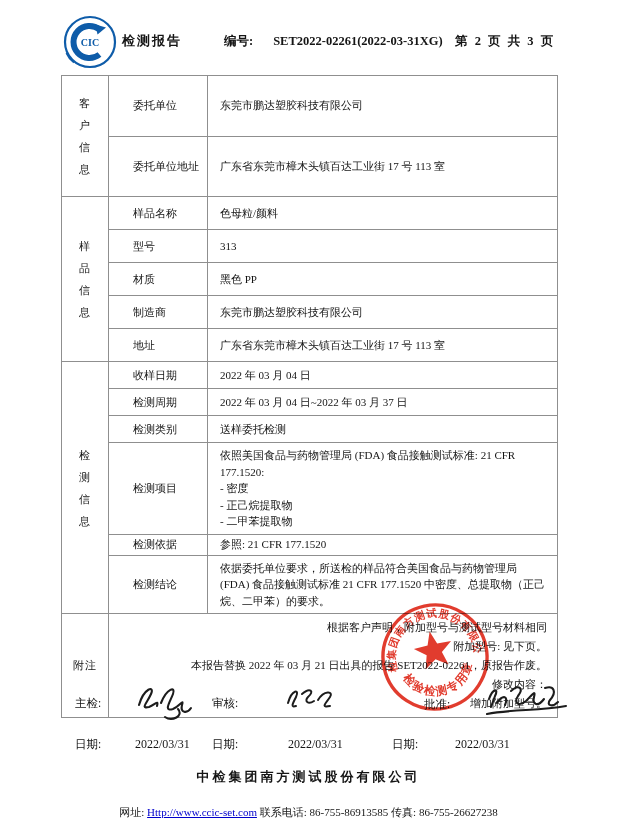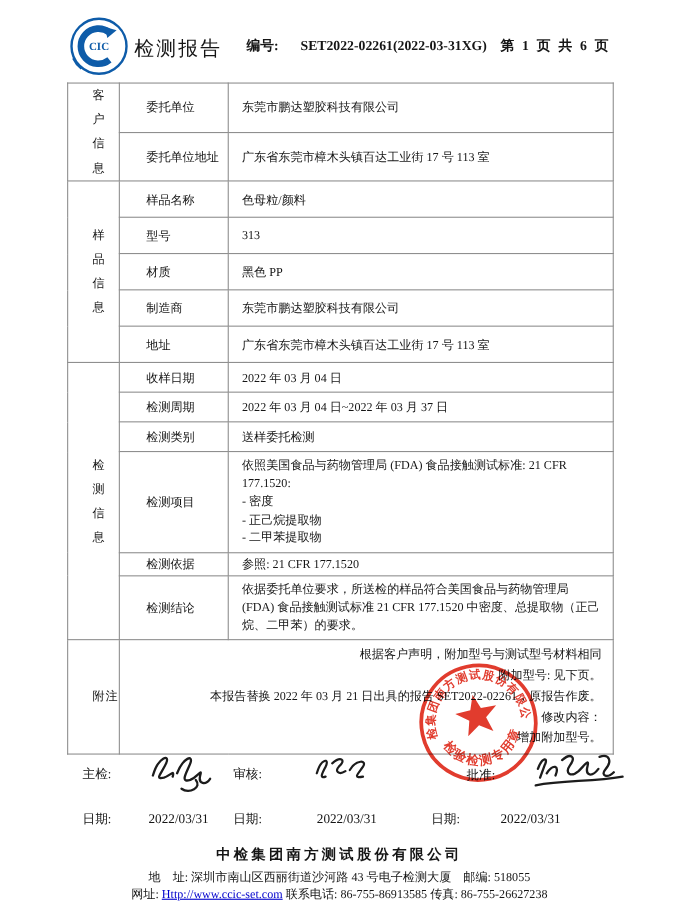--- a/index.html
+++ b/index.html
@@ -7,30 +7,30 @@
   .page {
     position: relative;
     width: 617px; height: 840px;
     background: #ffffff;
     font-family: "Liberation Serif", "DejaVu Serif", serif;
     color: #151515;
     overflow: hidden;
   }
   
   .logo { position:absolute; left:61px; top:15px; }
-  .hdr-title { position:absolute; left:122px; top:32px; font-size:18px; font-weight:normal; letter-spacing:2px; }
+  .hdr-title { position:absolute; left:122px; top:32px; font-size:13px; font-weight:bold; letter-spacing:2px; }
   .hdr-no   { position:absolute; left:224px; top:33px; font-size:12.5px; font-weight:bold; }
   .hdr-no .num { margin-left:20px; }
   .hdr-page { position:absolute; left:455px; top:33px; font-size:12.5px; font-weight:bold; letter-spacing:2px; }
   
   table.report { position:absolute; left:61px; top:75px; width:497px;
     border-collapse:collapse; table-layout:fixed; font-size:11px; }
   table.report td { border:1px solid #8f8f8f; vertical-align:middle; }
   td.sec { text-align:center; }
-  .seclabel { width:2em; margin:0 auto; line-height:2.0; letter-spacing:1px; text-align:right; }
+  .seclabel { width:2em; margin:16px auto; line-height:2.0; letter-spacing:1px; text-align:center; }
   td.fld { padding:2px 4px 2px 24px; }
   td.val { padding:2px 8px 2px 12px; }
   td.multi { white-space:pre-line; line-height:1.5; padding:4px 10px 4px 12px; }
   td.multi-notes { white-space:pre-line; line-height:1.72; padding:4px 10px 4px 5px;text-align:right; }
   
   .abs { position:absolute; font-size:11.5px; }
   .sig-svg { position:absolute; z-index:4; }
   
   .stamp { position:absolute; left:372px; top:594px; z-index:6; mix-blend-mode:multiply; opacity:.92; }
   
@@ -50,21 +50,21 @@
     <path d="M38.5 14.5 A16 16 0 1 0 38.5 39.5" fill="none" stroke-width="6" stroke="#0e5ca9"></path>
     <path d="M34.5 9.5 L45 12.5 L36.5 19.5 Z" fill="#0e5ca9"></path>
     <path d="M5.5 38 A25.5 25.5 0 0 0 13 47.5" fill="none" stroke-width="2" stroke="#0e5ca9"></path>
     <text x="29" y="30.5" text-anchor="middle" font-size="10" font-weight="bold" font-family="Liberation Serif, DejaVu Serif, serif" fill="#0e5ca9">CIC</text>
   </svg>
 
   <div class="hdr-title">检测报告</div>
   <div class="hdr-no">
     <span>编号:</span><span class="num">SET2022-02261(2022-03-31XG)</span>
   </div>
-  <div class="hdr-page">第 1 页 共 6 页</div>
+  <div class="hdr-page">第 2 页 共 3 页</div>
 
   <table class="report">
     <colgroup>
         <col style="width:47px">
         <col style="width:99px">
         <col>
       </colgroup>
     <tbody>
 
       <tr style="height:35px">
@@ -196,18 +196,17 @@
       <text font-size="10.5" letter-spacing="1" font-weight="bold" font-family="Liberation Serif, DejaVu Serif, serif" fill="#df2b1c">
         <textPath href="#ringTop" startOffset="50%" text-anchor="middle">中检集团南方测试股份有限公司</textPath>
       </text>
       <text font-size="11.5" letter-spacing="1.5" font-weight="bold" font-family="Liberation Serif, DejaVu Serif, serif" fill="#df2b1c">
         <textPath href="#ringBottom" startOffset="50%" text-anchor="middle">检验检测专用章</textPath>
       </text>
     </g>
   </svg>
 
   <div class="foot-company">中检集团南方测试股份有限公司</div>
-  <div class="foot-line1">地　址: 深圳市南山区西丽街道沙河路 43 号电子检测大厦　邮编: 518055</div>
   <div class="foot-line2">
     <span>网址: </span><a href="#">Http://www.ccic-set.com</a><span> 联系电话: 86-755-86913585 传真: 86-755-26627238</span>
   </div>
 
 </div>
 
 </body></html>

